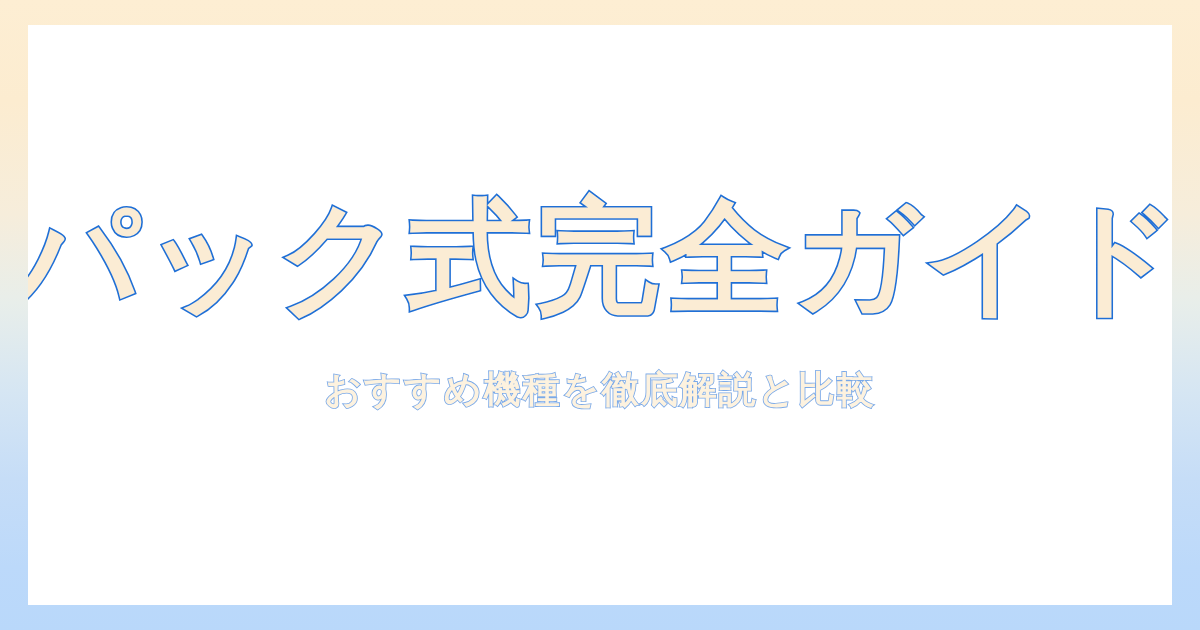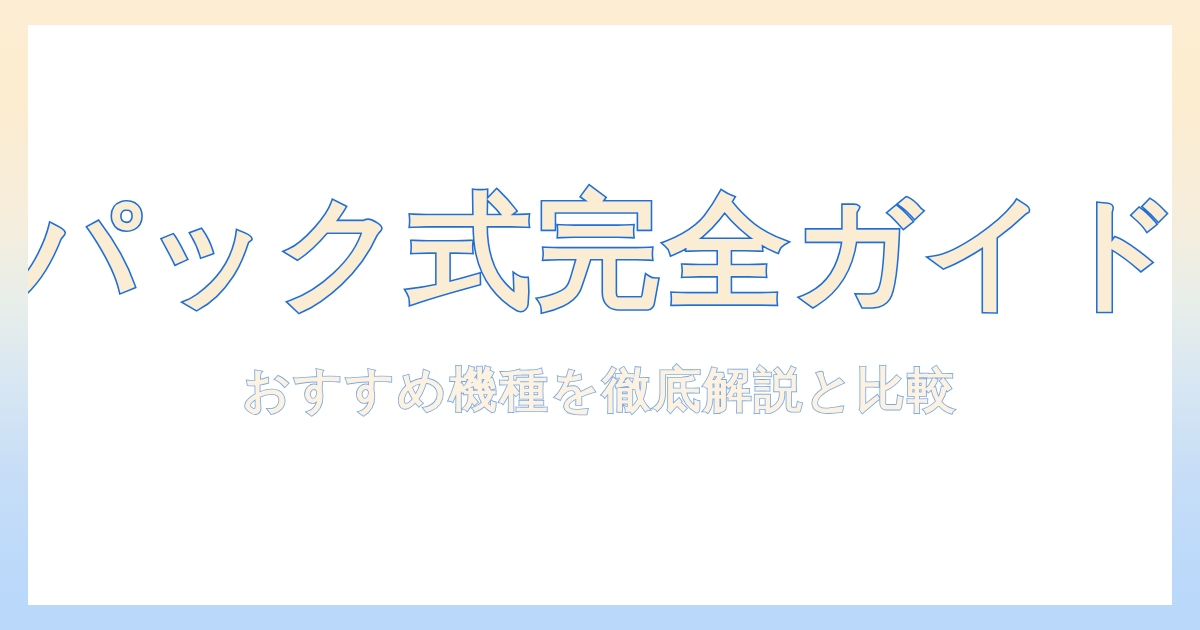--- a/index.html
+++ b/index.html
@@ -55,21 +55,21 @@
     white-space: nowrap;
     color: #fbecd4;
     -webkit-text-stroke: 3.2px #1f6fd6;
     paint-order: stroke fill;
     text-rendering: geometricPrecision;
   }
   .subtitle-wrap {
     margin-top: 46px;
   }
   .subtitle {
-    font-size: 48px;
+    font-size: 37px;
     line-height: 1.1;
     letter-spacing: 0.055em;
     font-weight: 700;
     white-space: nowrap;
     color: #fdf2df;
     -webkit-text-stroke: 1.7px #7aa9e8;
     paint-order: stroke fill;
     text-rendering: geometricPrecision;
   }
 </style>

